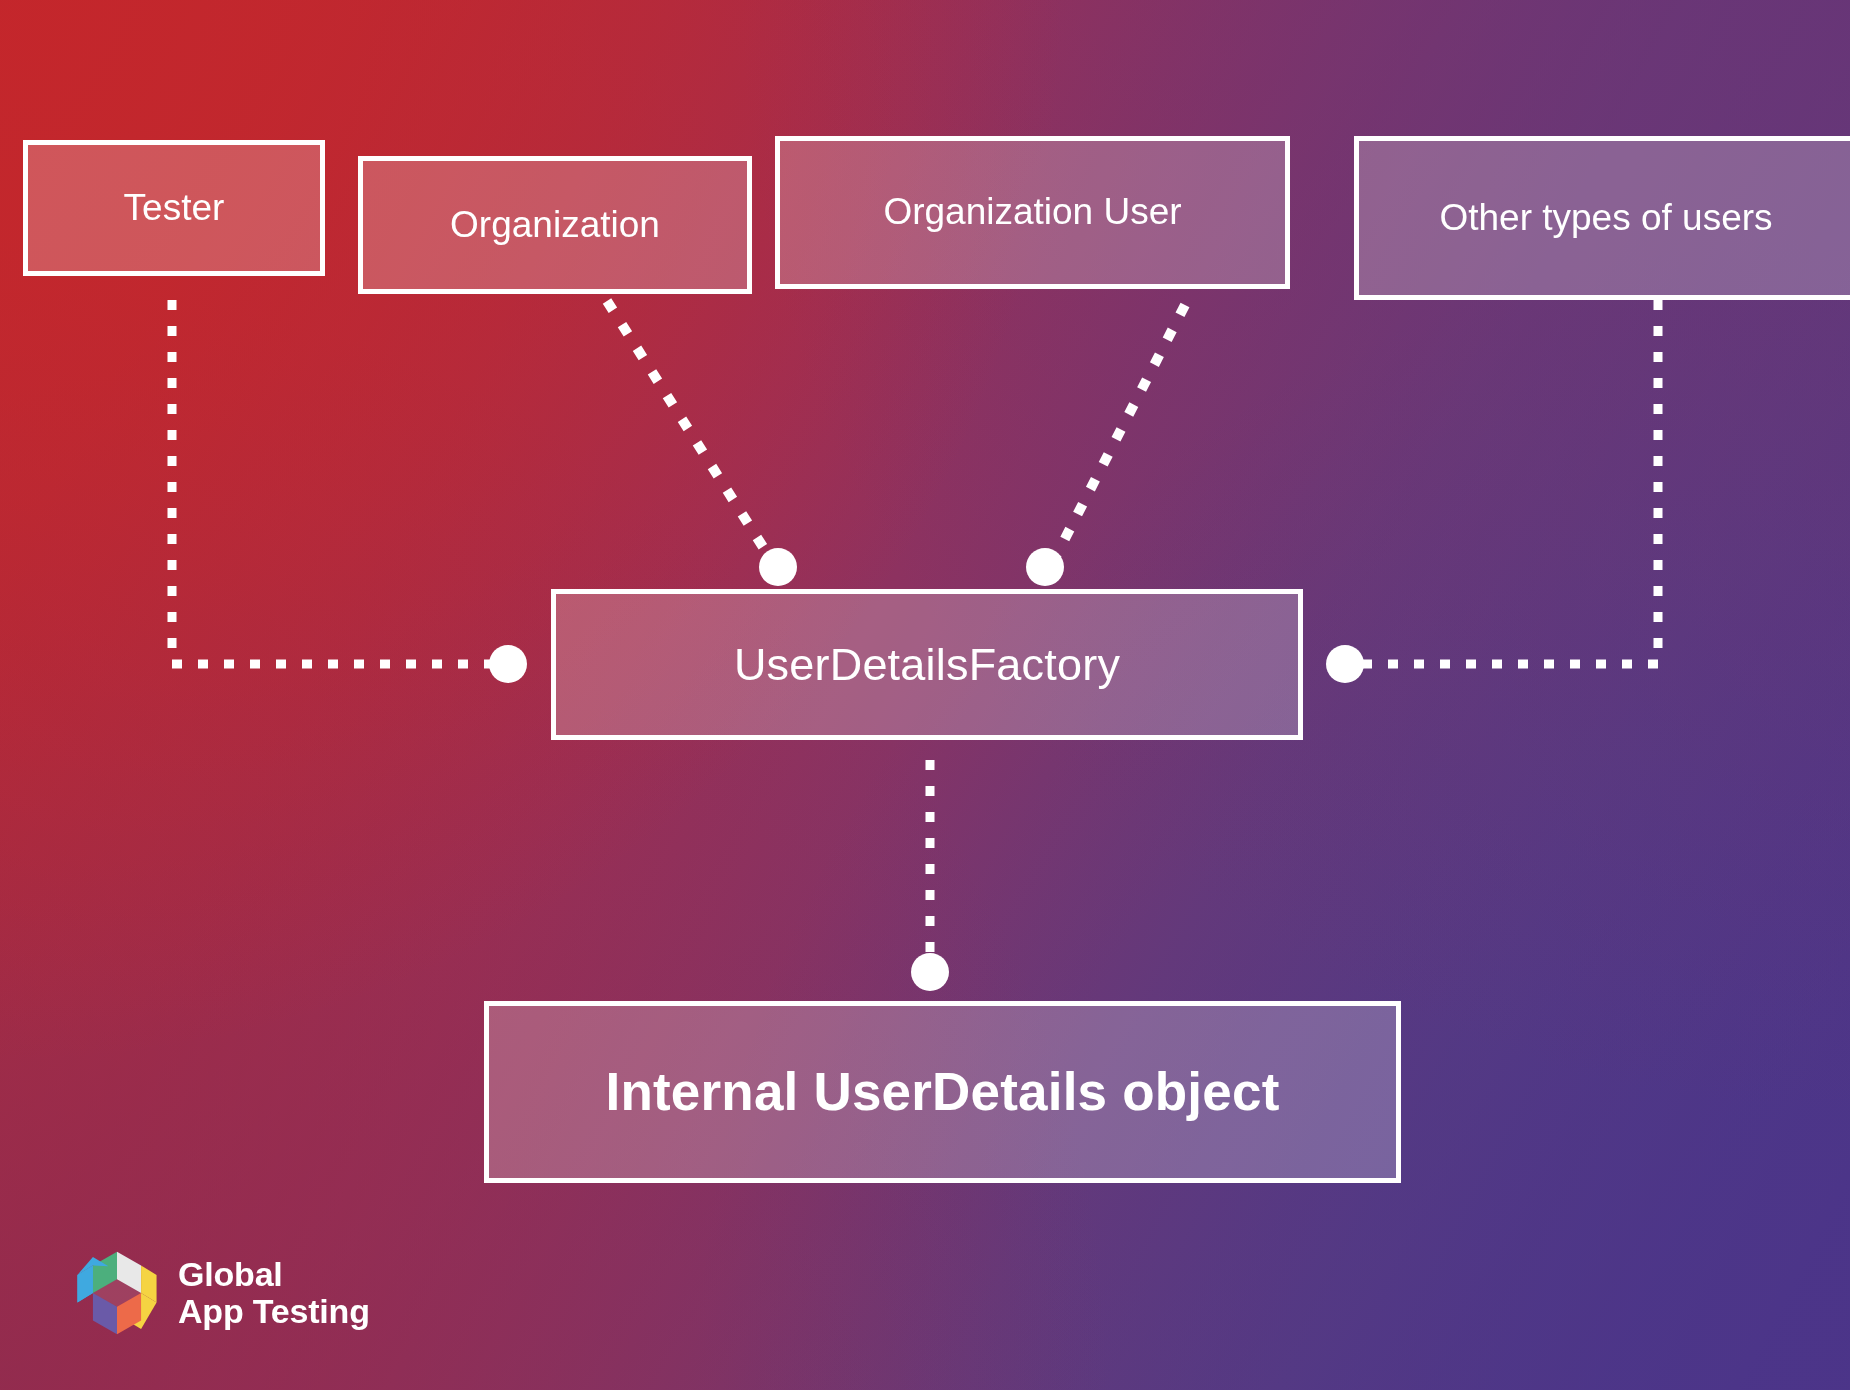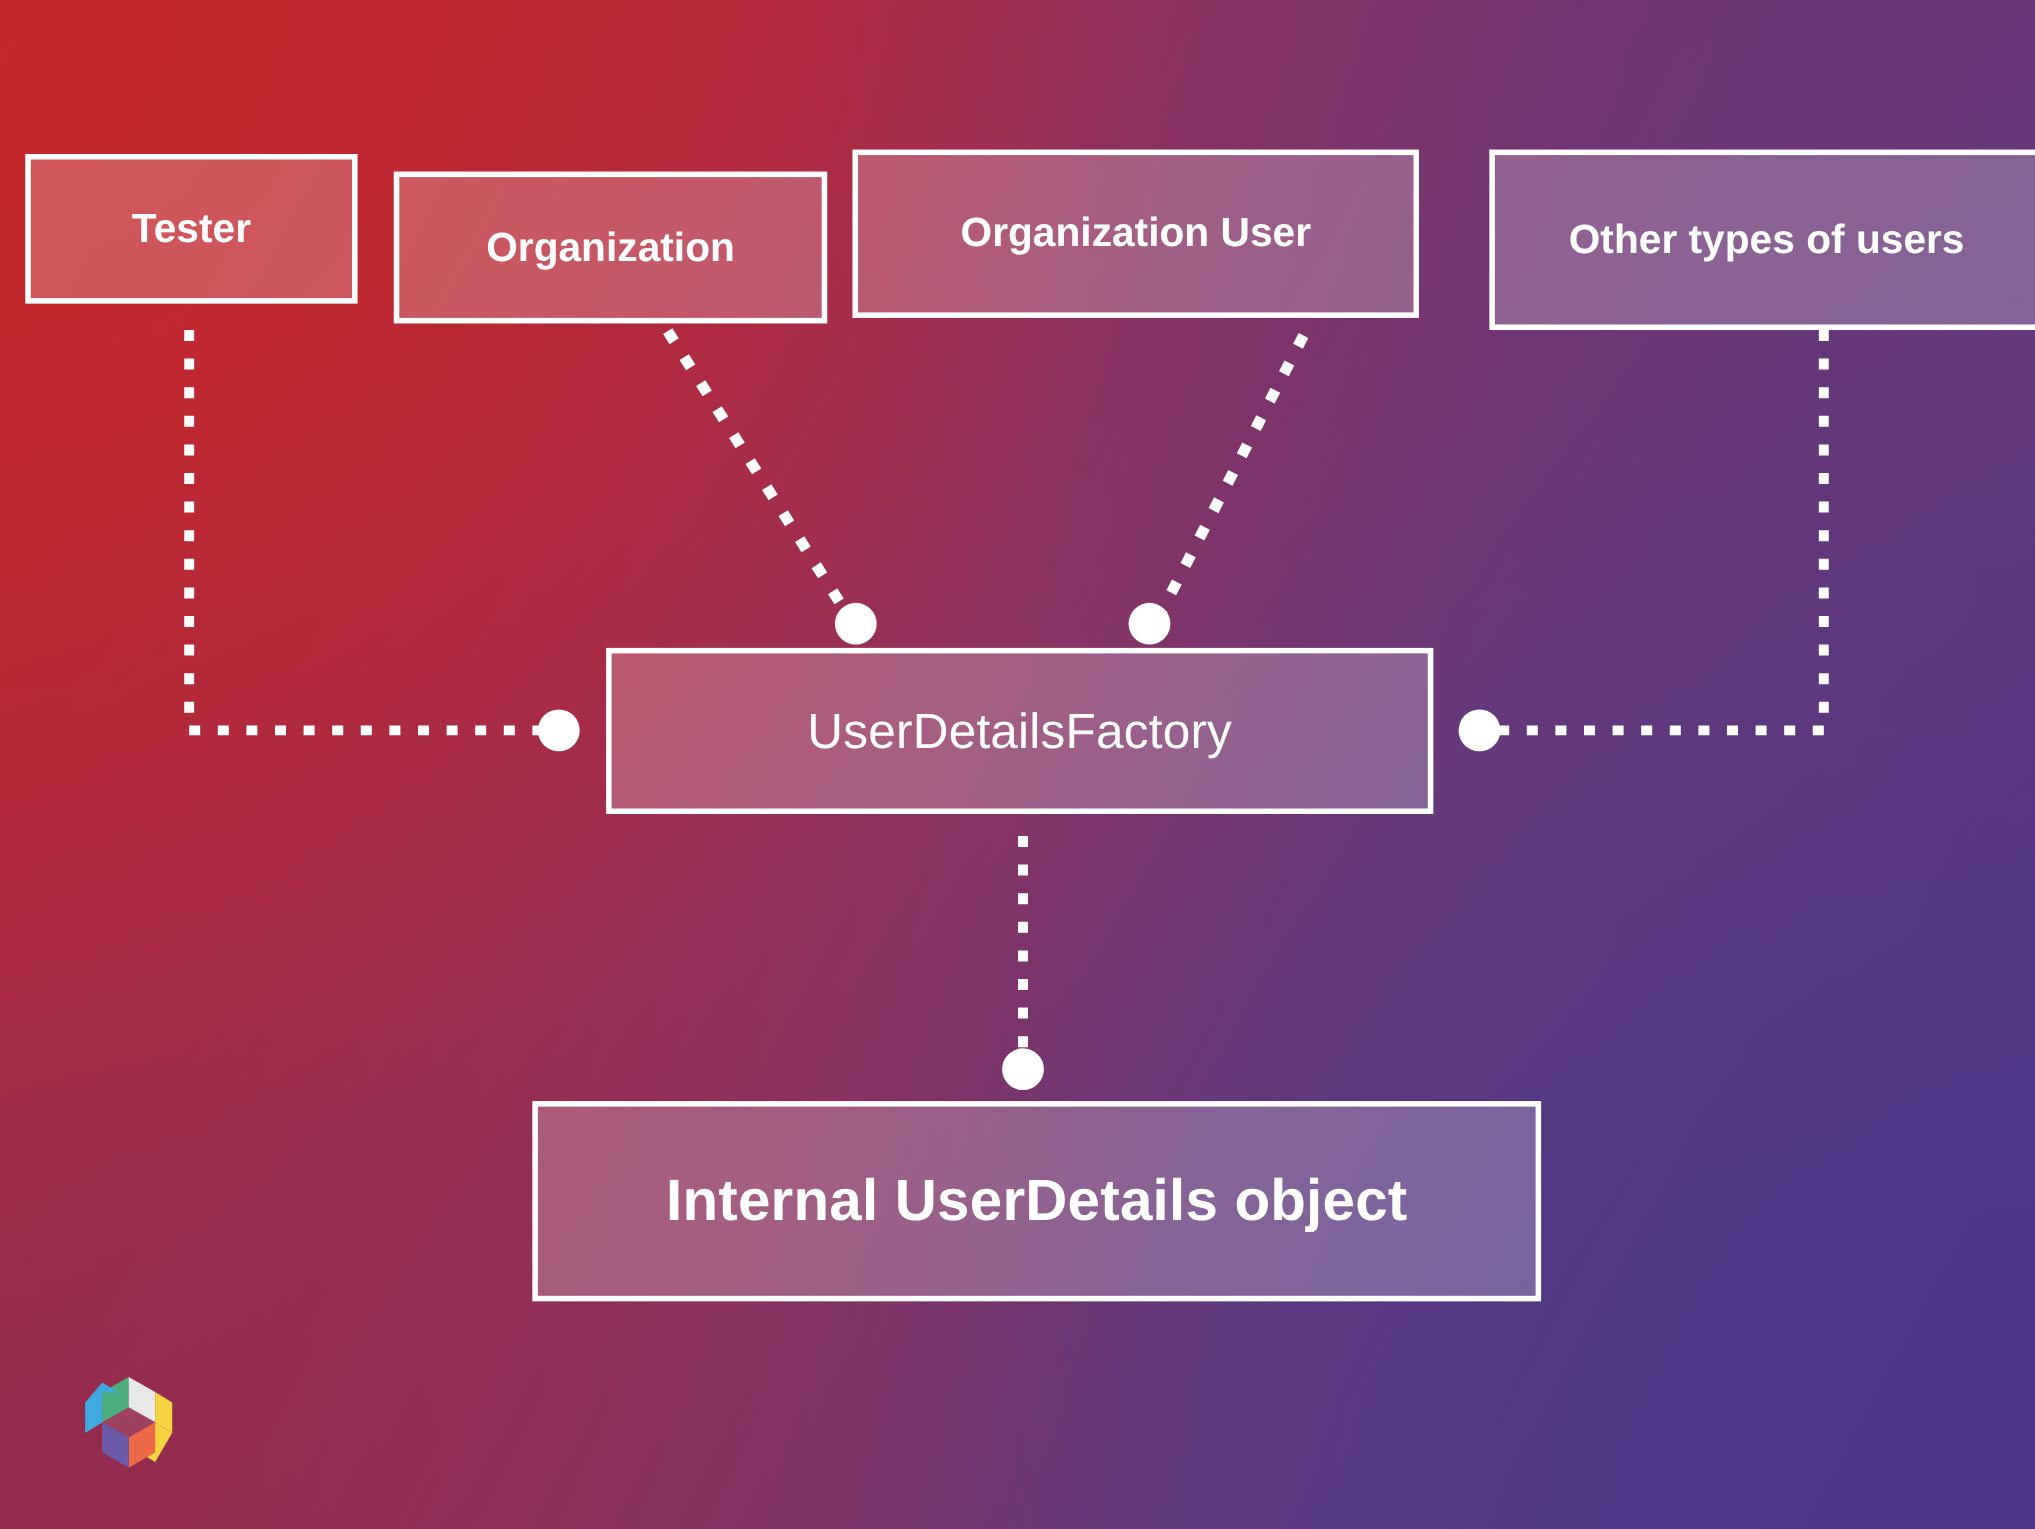--- a/index.html
+++ b/index.html
@@ -50,21 +50,21 @@
     color: #ffffff;
     text-align: center;
     line-height: 1.15;
     z-index: 5;
   }
   .node span {
     display: block;
     padding: 0 14px;
   }
 
-  .node-top { font-size: 37px; font-weight: 700; text-align: center; }
+  .node-top { font-size: 37px; font-weight: 400; text-align: center; }
   .node-mid { font-size: 45px; font-weight: 400; letter-spacing: 0.2px; text-align: center; }
   .node-bottom { font-size: 53px; font-weight: 700; letter-spacing: 0.2px; }
 
   
   svg.wires {
     position: absolute;
     left: 0; top: 0;
     width: 1850px;
     height: 1390px;
     z-index: 3;
@@ -174,15 +174,19 @@
         <polygon points="4,31 22,52 22,84 4,73" fill="#3fa9e0" opacity="0"></polygon>
 
         <polygon points="4,31 22,20 22,52 4,63" fill="#3fa9e0"></polygon>
         <polygon points="4,63 22,52 22,84 4,73" fill="#4a8fc9" opacity="0"></polygon>
       </g>
       <g>
 
         <polygon points="50,36 78,52 50,68 22,52" fill="#ffffff" opacity="0.10"></polygon>
       </g>
     </svg>
+    <div id="logo-text">
+      <div>Global</div>
+      <div>App Testing</div>
+    </div>
   </div>
 
 </div>
 
 </body></html>

